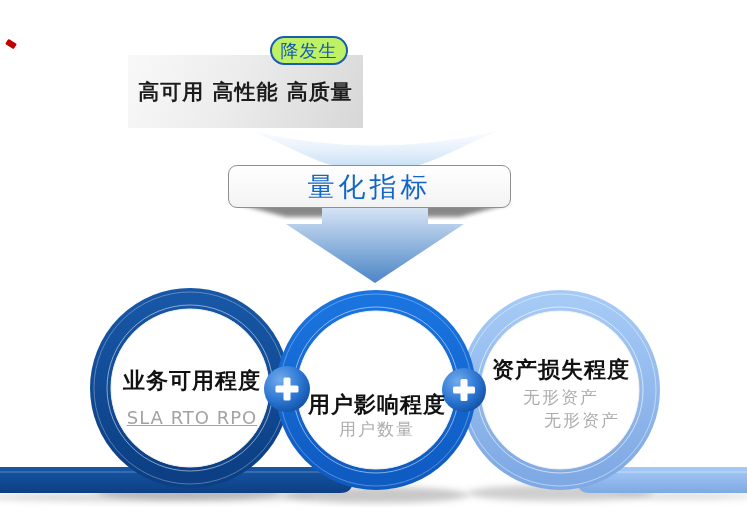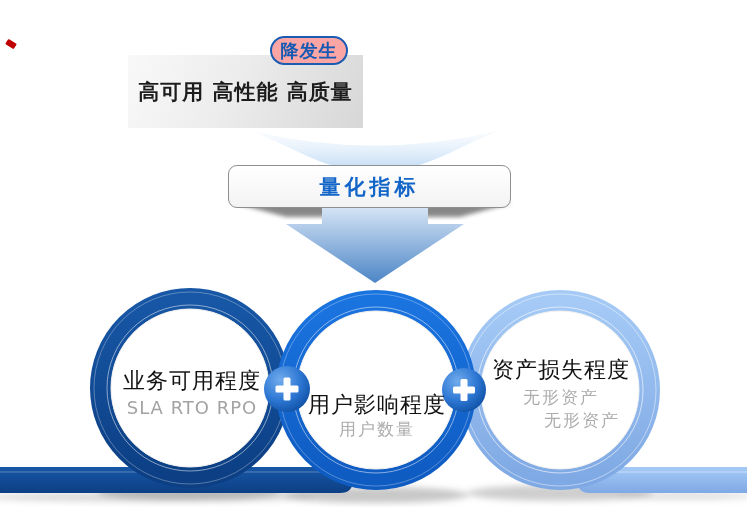--- a/index.html
+++ b/index.html
@@ -16,40 +16,40 @@
     display:flex;align-items:center;justify-content:center;
   }
   .panel-left{left:128px;width:235px;}
   .panel-right{left:380px;width:237px;}
   .panel-text{
     font-weight:700;font-size:21px;color:#1c1c1c;letter-spacing:1px;white-space:nowrap;
   }
 
   
   .badge{
-    position:absolute;top:36px;height:25px;background:#fca5a5;
+    position:absolute;top:36px;height:25px;background:#bef264;
     border:2px solid #1b5cb3;border-radius:15px;
     display:flex;align-items:center;justify-content:center;
-    font-weight:700;font-size:18px;color:#1459b4;letter-spacing:1px;white-space:nowrap;
+    font-weight:400;font-size:18px;color:#1459b4;letter-spacing:1px;white-space:nowrap;
   }
   .badge-left{left:270px;width:74px;}
   .badge-right{left:386px;width:70px;}
 
   
   .qbox{
     position:absolute;left:228px;top:165px;width:281px;height:41px;
     background:linear-gradient(#ffffff,#f3f3f3);
     border:1.5px solid #8f8f8f;border-radius:9px;
     display:flex;align-items:center;justify-content:center;
   }
-  .qbox-label{font-weight:700;font-size:21px;color:#1366c8;letter-spacing:4px;white-space:nowrap;}
+  .qbox-label{font-weight:400;font-size:27px;color:#1366c8;letter-spacing:4px;white-space:nowrap;}
 
   
   .clabel{position:absolute;transform:translateX(-50%);white-space:nowrap;text-align:center;}
-  .ctitle{font-weight:400;font-size:22px;color:#121212;letter-spacing:1px;}
+  .ctitle{font-weight:700;font-size:22px;color:#121212;letter-spacing:1px;}
   .csub{font-size:18px;color:#a3a3a3;letter-spacing:1px;}
   .csub-cjk{font-size:17px;color:#adadad;letter-spacing:2px;}
 
   .red-mark{
     position:absolute;left:6px;top:41px;width:10px;height:6px;
     background:#c00000;border-radius:1px;transform:rotate(32deg);
   }
 </style>
 </head>
 <body>
@@ -153,21 +153,21 @@
       <rect x="453" y="386.5" width="22" height="7" rx="1.5" fill="#ffffff"></rect>
       <rect x="460.5" y="379" width="7" height="22" rx="1.5" fill="#ffffff"></rect>
     </g>
   </svg>
 
   <div class="qbox">
     <div class="qbox-label">量化指标</div>
   </div>
 
   <div class="clabel ctitle" style="left:192px;top:366px;">业务可用程度</div>
-  <div class="clabel csub" style="left:192px;top:397px;">SLA RTO RPO</div>
+  <div class="clabel csub" style="left:192px;top:407px;text-decoration:underline;">SLA RTO RPO</div>
 
   <div class="clabel ctitle" style="left:377px;top:370px;margin-top:20px;">用户影响程度</div>
   <div class="clabel csub-cjk" style="left:377px;top:418px;">用户数量</div>
 
   <div class="clabel ctitle" style="left:561px;top:355px;">资产损失程度</div>
   <div class="clabel csub-cjk" style="left:561px;top:386px;">无形资产</div>
   <div class="clabel csub-cjk" style="left:582px;top:409px;">无形资产</div>
 
 </div>
 

